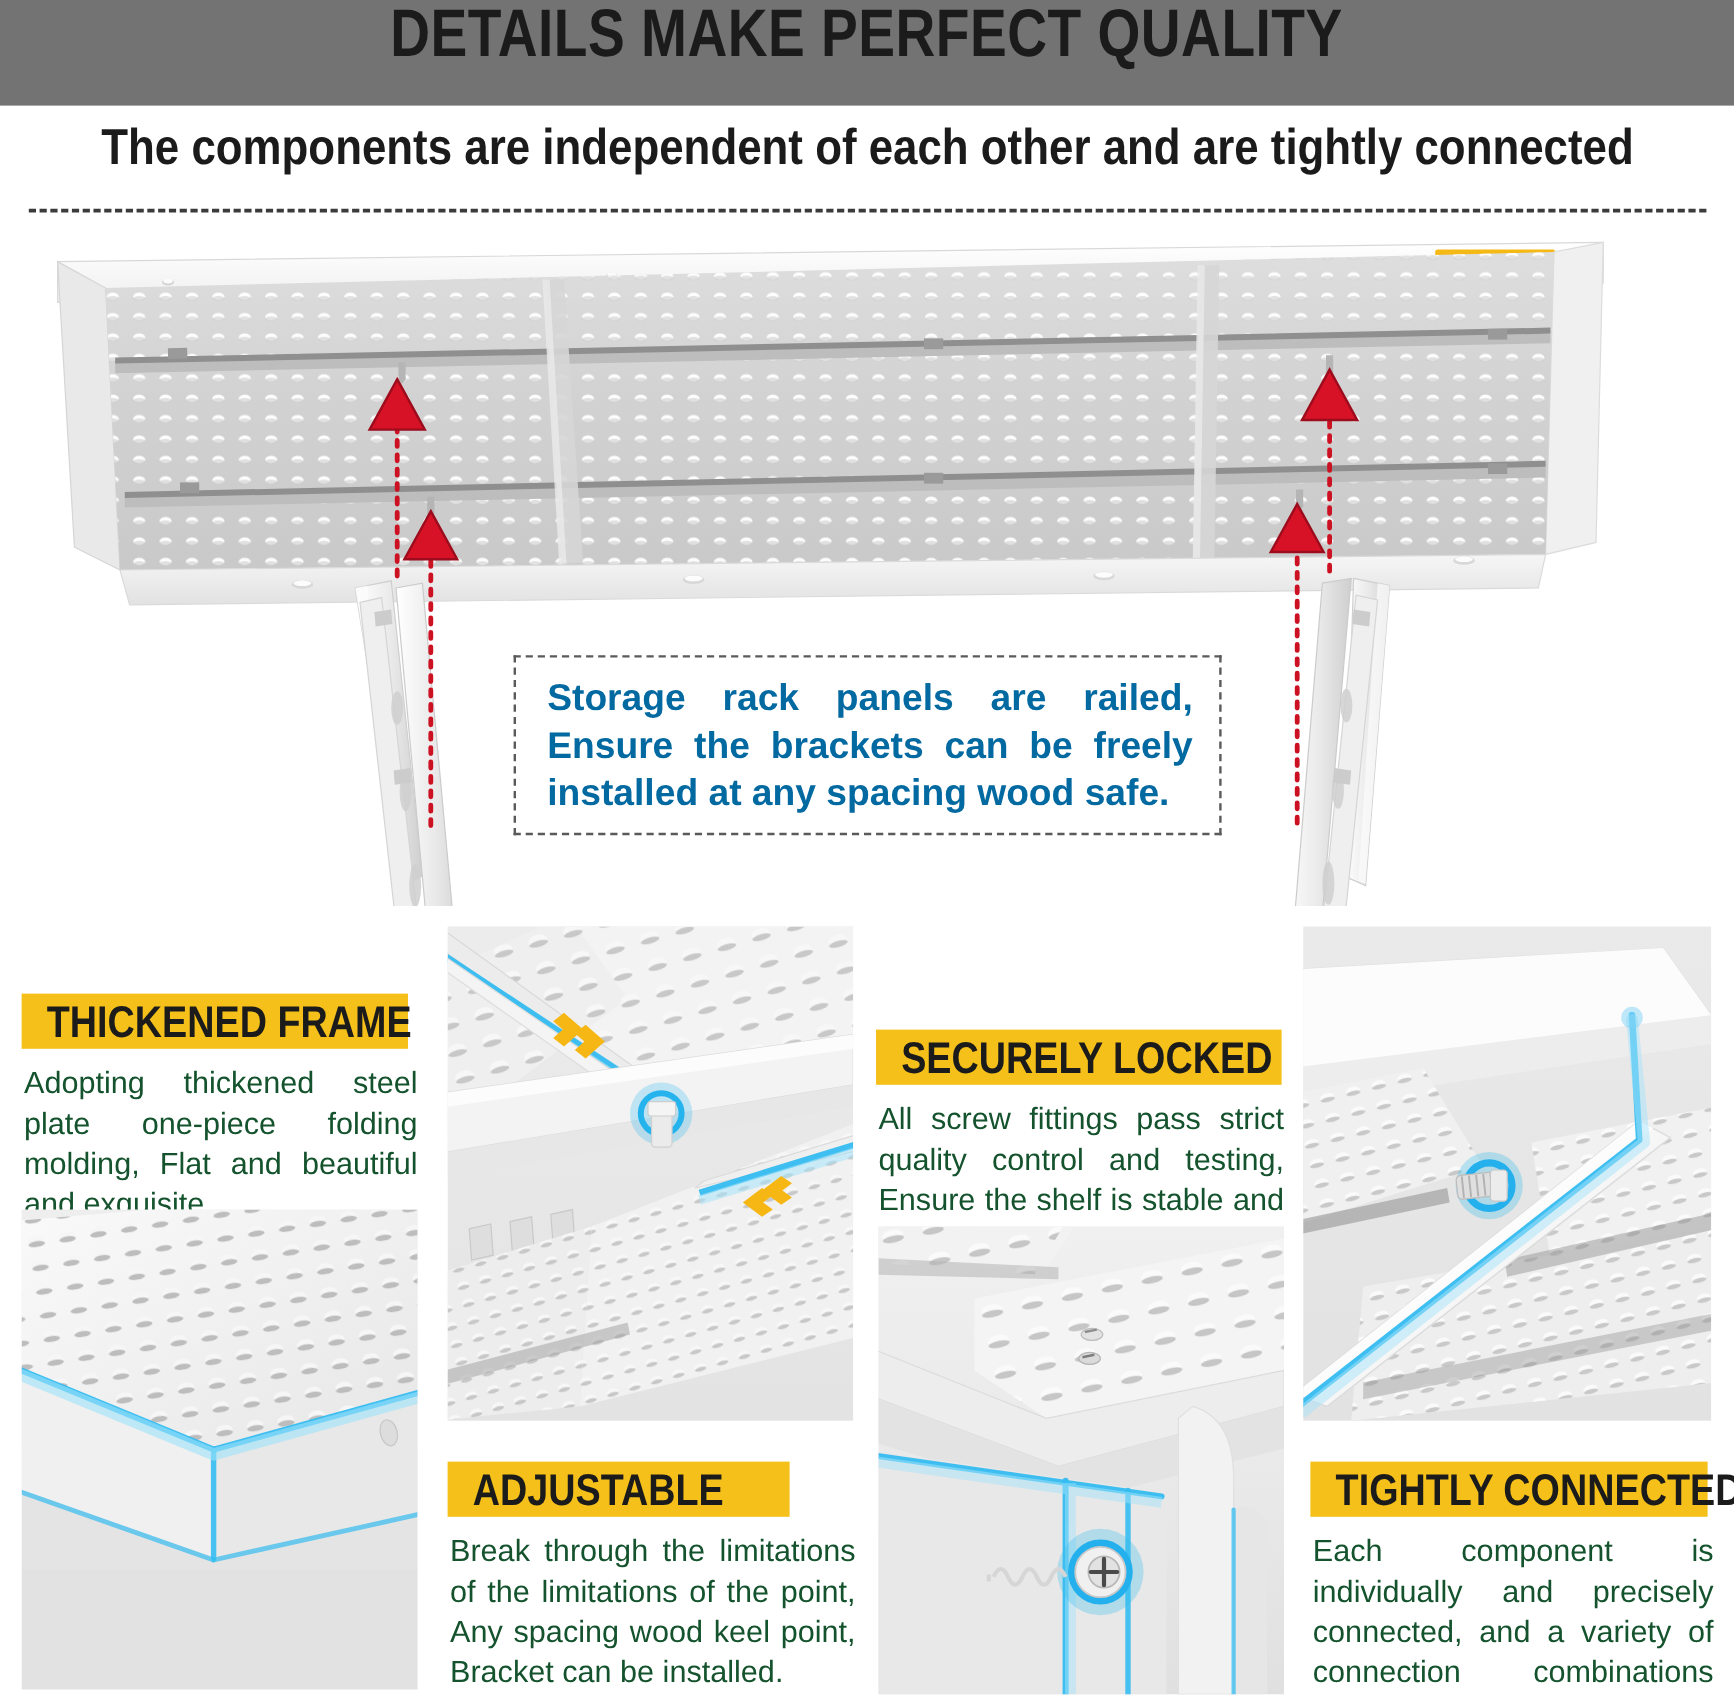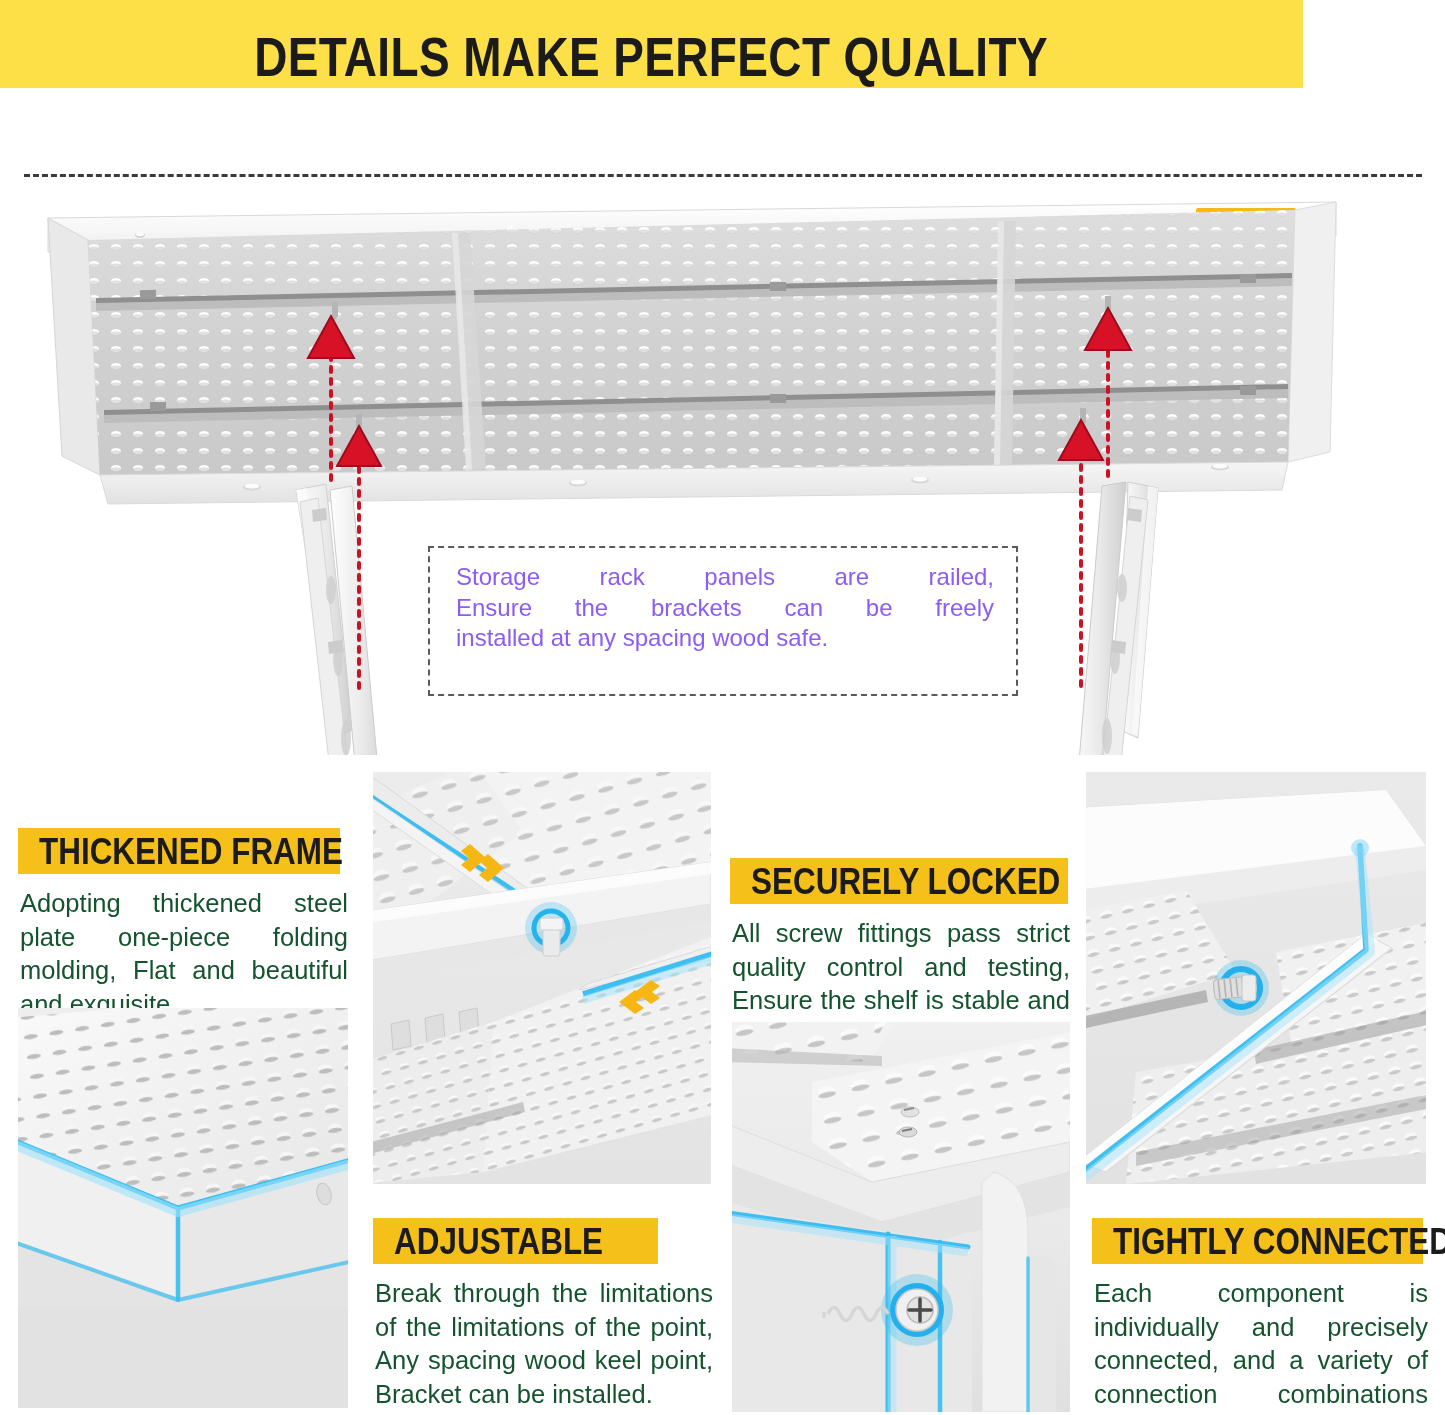--- a/index.html
+++ b/index.html
@@ -15,24 +15,24 @@
     position: relative;
     width: 1445px;
     height: 1415px;
     background: #ffffff;
   }
 
   
   .header-band {
     position: absolute;
     left: 0; top: 0;
-    width: 1303px; height: 88px;
-    background: #fde047;
+    width: 1445px; height: 88px;
+    background: #737373;
     display: flex;
-    align-items: flex-end;
+    align-items: flex-start;
     justify-content: center;
   }
   .header-title {
     font-family: "Liberation Sans Narrow", "Liberation Sans", sans-serif;
     font-weight: 700;
     font-size: 56px;
     letter-spacing: 0.5px;
     color: #1b1b1b;
     transform: scaleX(0.82);
     transform-origin: center;
@@ -78,24 +78,24 @@
   .callout {
     position: absolute;
     left: 428px; top: 546px;
     width: 590px; height: 150px;
     border: 2px dashed #5a5a5a;
     background: #ffffff;
     padding: 14px 22px 10px 26px;
   }
   .callout-line {
     font-family: "Liberation Sans", sans-serif;
-    font-weight: 400;
-    font-size: 24px;
+    font-weight: 700;
+    font-size: 31px;
     line-height: 1.28;
-    color: #8b5cf6;
+    color: #0369a1;
     text-align: justify;
     white-space: nowrap;
   }
   .callout-line.j {
     text-align: justify;
     text-align-last: justify;
     white-space: normal;
   }
 
   
@@ -137,20 +137,23 @@
 </style>
 </head>
 <body>
 
 <div id="page">
 
   <div class="header-band">
     <div class="header-title">DETAILS MAKE PERFECT QUALITY</div>
   </div>
 
+  <div class="subtitle-wrap">
+    <div class="subtitle">The components are independent of each other and are tightly connected</div>
+  </div>
 
   <div class="dashed-divider"></div>
 
   <div class="hero">
     <svg class="hero-svg" width="1445" height="565" viewBox="0 0 1445 565" xmlns="http://www.w3.org/2000/svg">
       <defs>
 
         <pattern id="perf" width="22" height="17" patternUnits="userSpaceOnUse">
           <ellipse cx="6" cy="6" rx="5" ry="3.1" fill="#ffffff"></ellipse>
           <ellipse cx="6" cy="7.6" rx="5" ry="2.0" fill="#c8c8c8" opacity="0.55"></ellipse>

